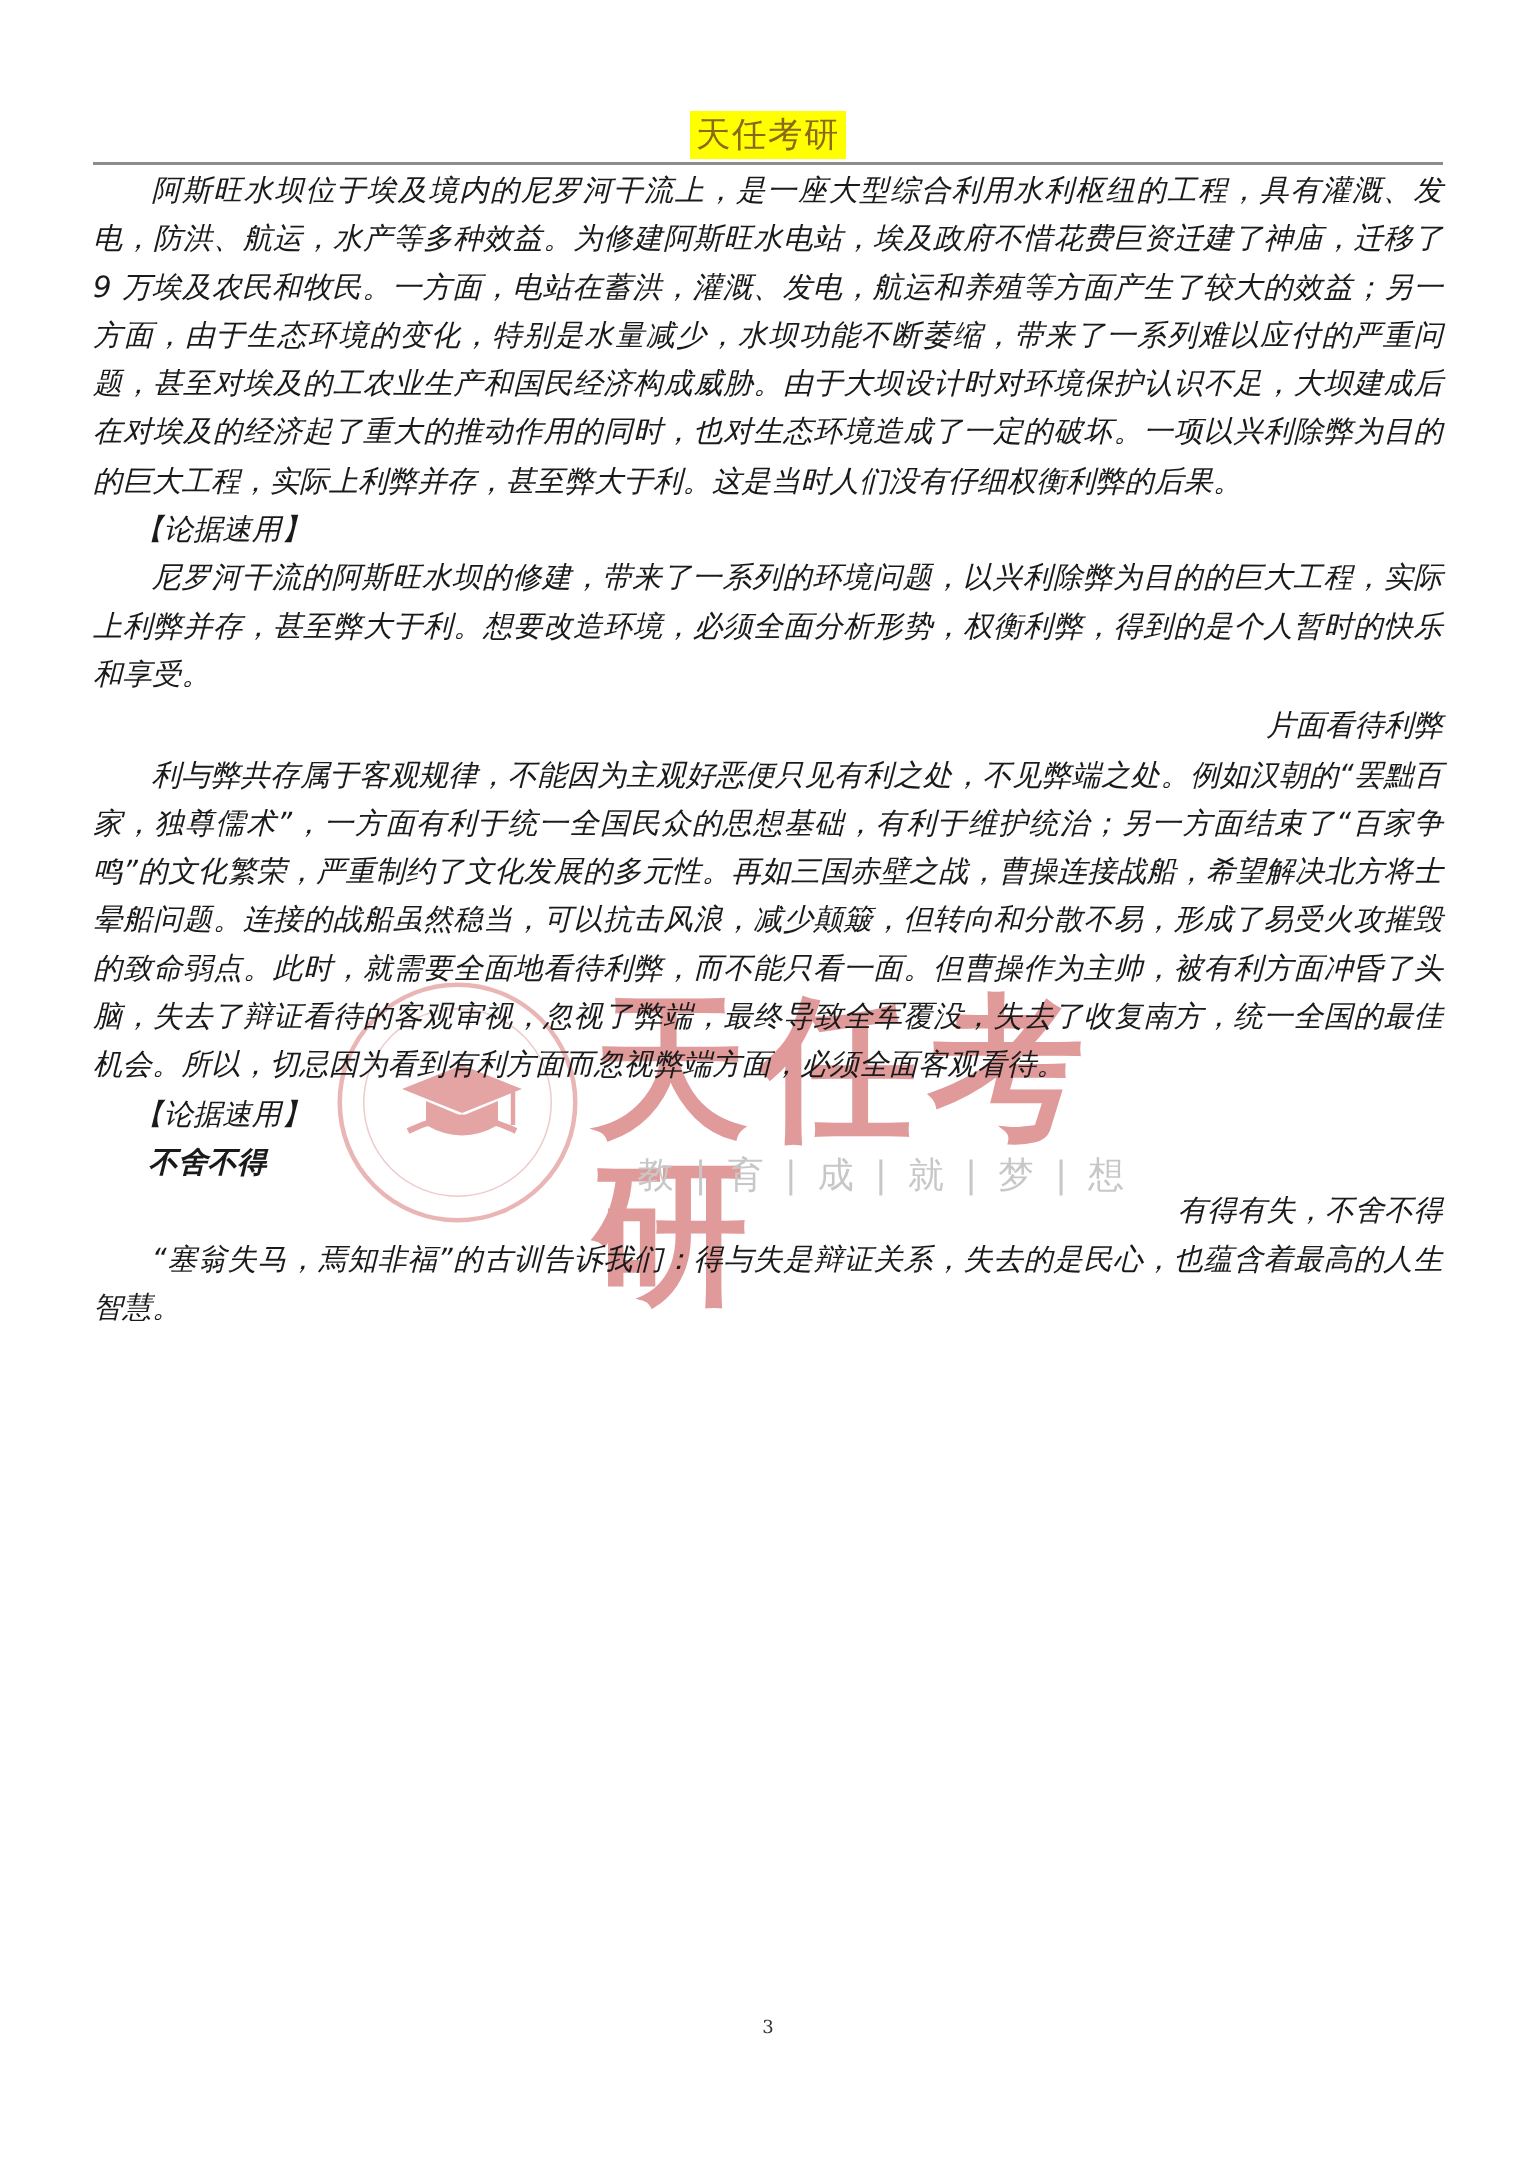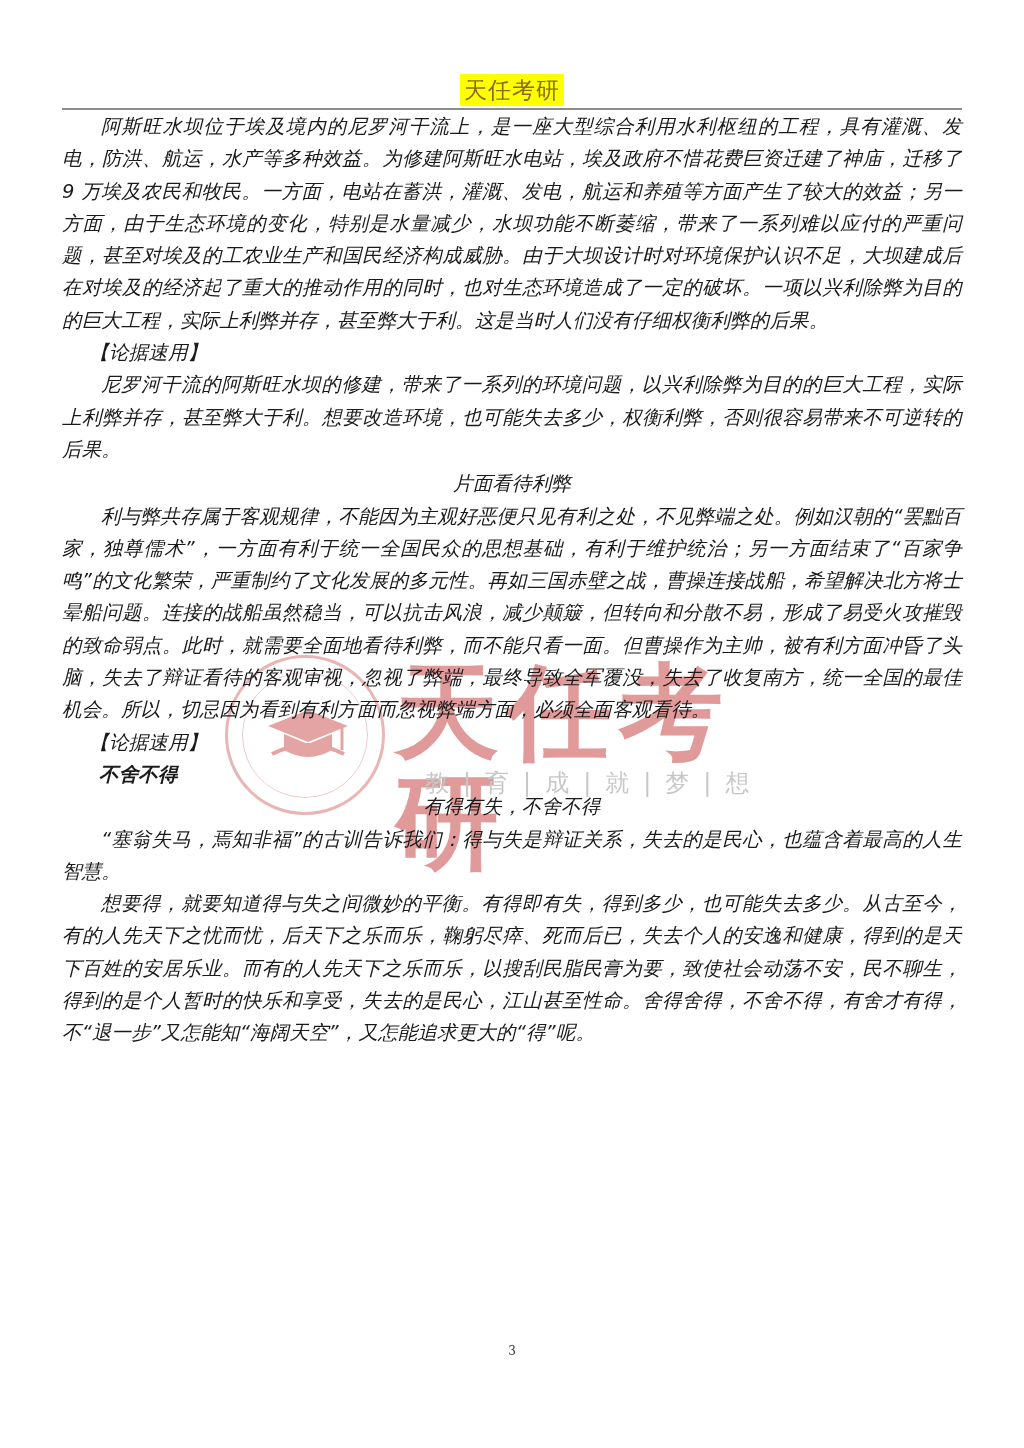--- a/index.html
+++ b/index.html
@@ -9,21 +9,21 @@
     .header { position: absolute; left: 62px; top: 70px; width: 900px; height: 40px; }
     .header-title { position: absolute; left: 50%; transform: translateX(-50%); top: 4px;
       background: #ffff00; color: #8a6a1a; font-family: "DejaVu Serif", "Liberation Serif", serif;
       font-size: 23px; line-height: 32px; padding: 0 4px; letter-spacing: 1px; }
     .header-rule { position: absolute; left: 0; right: 0; top: 38px; height: 2px; background: #8c8c8c; }
 
     .content { position: absolute; left: 62px; top: 111px; width: 900px; font-style: italic; }
     .p { font-size: 19.5px; line-height: 32.3px; margin: 0; text-align: justify;
          text-justify: inter-character; letter-spacing: 0.15px; }
     .indent { text-indent: 2em; }
-    .center { text-align: center; }
+    .center { text-align: right; }
     .label { padding-left: 1.4em; }
     .bold { font-weight: bold; padding-left: 1.9em; }
 
     .page-number { position: absolute; left: 0; width: 1024px; top: 1344px; text-align: center;
       font-family: "DejaVu Serif", "Liberation Serif", serif; font-size: 12px; color: #333; }
 
     
     .watermark { position: absolute; left: 225px; top: 655px; width: 600px; height: 170px;
                  pointer-events: none; opacity: 0.55; }
     .seal { position: absolute; left: 0; top: 0; width: 160px; height: 160px; border-radius: 50%;
@@ -54,23 +54,22 @@
       <path d="M6 48 Q42 30 78 48" stroke="#d05a5a" stroke-width="4" fill="none"></path>
     </svg>
   </div>
   <div class="wm-text">天任考研</div>
   <div class="wm-sub">教|育|成|就|梦|想</div>
 </div>
 
 <div class="content">
   <p class="p indent">阿斯旺水坝位于埃及境内的尼罗河干流上，是一座大型综合利用水利枢纽的工程，具有灌溉、发电，防洪、航运，水产等多种效益。为修建阿斯旺水电站，埃及政府不惜花费巨资迁建了神庙，迁移了 9 万埃及农民和牧民。一方面，电站在蓄洪，灌溉、发电，航运和养殖等方面产生了较大的效益；另一方面，由于生态环境的变化，特别是水量减少，水坝功能不断萎缩，带来了一系列难以应付的严重问题，甚至对埃及的工农业生产和国民经济构成威胁。由于大坝设计时对环境保护认识不足，大坝建成后在对埃及的经济起了重大的推动作用的同时，也对生态环境造成了一定的破坏。一项以兴利除弊为目的的巨大工程，实际上利弊并存，甚至弊大于利。这是当时人们没有仔细权衡利弊的后果。</p>
   <p class="p label">【论据速用】</p>
-  <p class="p indent">尼罗河干流的阿斯旺水坝的修建，带来了一系列的环境问题，以兴利除弊为目的的巨大工程，实际上利弊并存，甚至弊大于利。想要改造环境，也可能失去多少，权衡利弊，否则很容易带来不可逆转的后果。</p>
+  <p class="p indent">尼罗河干流的阿斯旺水坝的修建，带来了一系列的环境问题，以兴利除弊为目的的巨大工程，实际上利弊并存，甚至弊大于利。想要改造环境，必须全面分析形势，权衡利弊，得到的是个人暂时的快乐和享受。</p>
   <p class="p center" style="margin-top:2px">片面看待利弊</p>
   <p class="p indent">利与弊共存属于客观规律，不能因为主观好恶便只见有利之处，不见弊端之处。例如汉朝的“罢黜百家，独尊儒术”，一方面有利于统一全国民众的思想基础，有利于维护统治；另一方面结束了“百家争鸣”的文化繁荣，严重制约了文化发展的多元性。再如三国赤壁之战，曹操连接战船，希望解决北方将士晕船问题。连接的战船虽然稳当，可以抗击风浪，减少颠簸，但转向和分散不易，形成了易受火攻摧毁的致命弱点。此时，就需要全面地看待利弊，而不能只看一面。但曹操作为主帅，被有利方面冲昏了头脑，失去了辩证看待的客观审视，忽视了弊端，最终导致全军覆没，失去了收复南方，统一全国的最佳机会。所以，切忌因为看到有利方面而忽视弊端方面，必须全面客观看待。</p>
   <p class="p label">【论据速用】</p>
   <p class="p bold">不舍不得</p>
   <p class="p center">有得有失，不舍不得</p>
   <p class="p indent">“塞翁失马，焉知非福”的古训告诉我们：得与失是辩证关系，失去的是民心，也蕴含着最高的人生智慧。</p>
-  <p class="p indent">想要得，就要知道得与失之间微妙的平衡。有得即有失，得到多少，也可能失去多少。从古至今，有的人先天下之忧而忧，后天下之乐而乐，鞠躬尽瘁、死而后已，失去个人的安逸和健康，得到的是天下百姓的安居乐业。而有的人先天下之乐而乐，以搜刮民脂民膏为要，致使社会动荡不安，民不聊生，得到的是个人暂时的快乐和享受，失去的是民心，江山甚至性命。舍得舍得，不舍不得，有舍才有得，不“退一步”又怎能知“海阔天空”，又怎能追求更大的“得”呢。</p>
 </div>
 
 <div class="page-number">3</div>
 
 </body></html>

